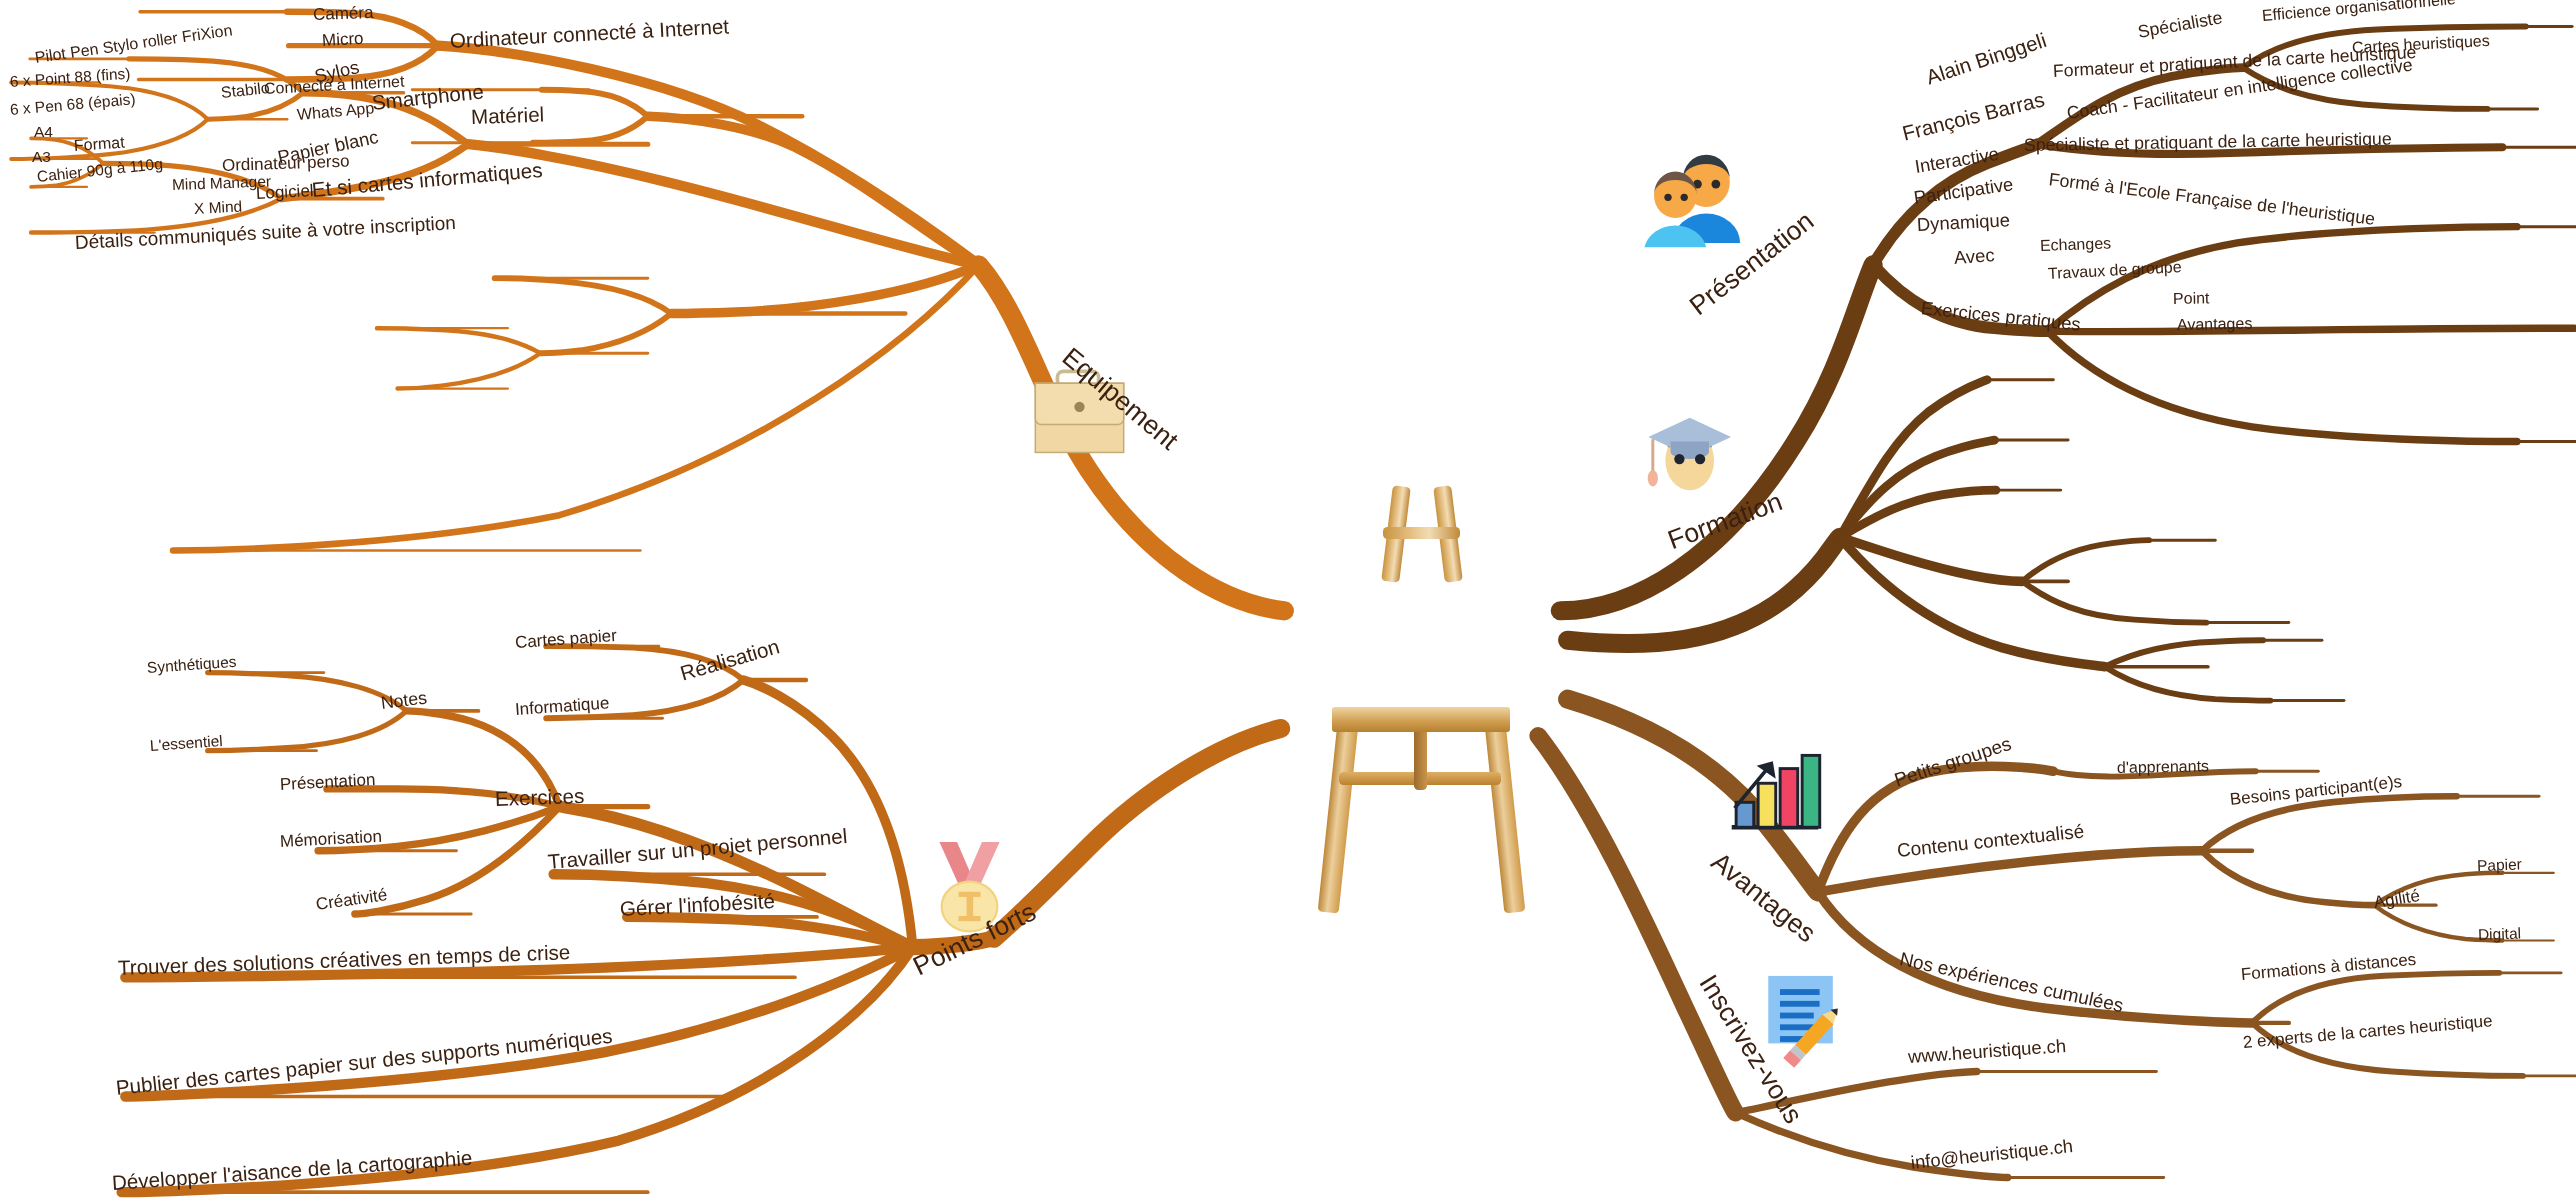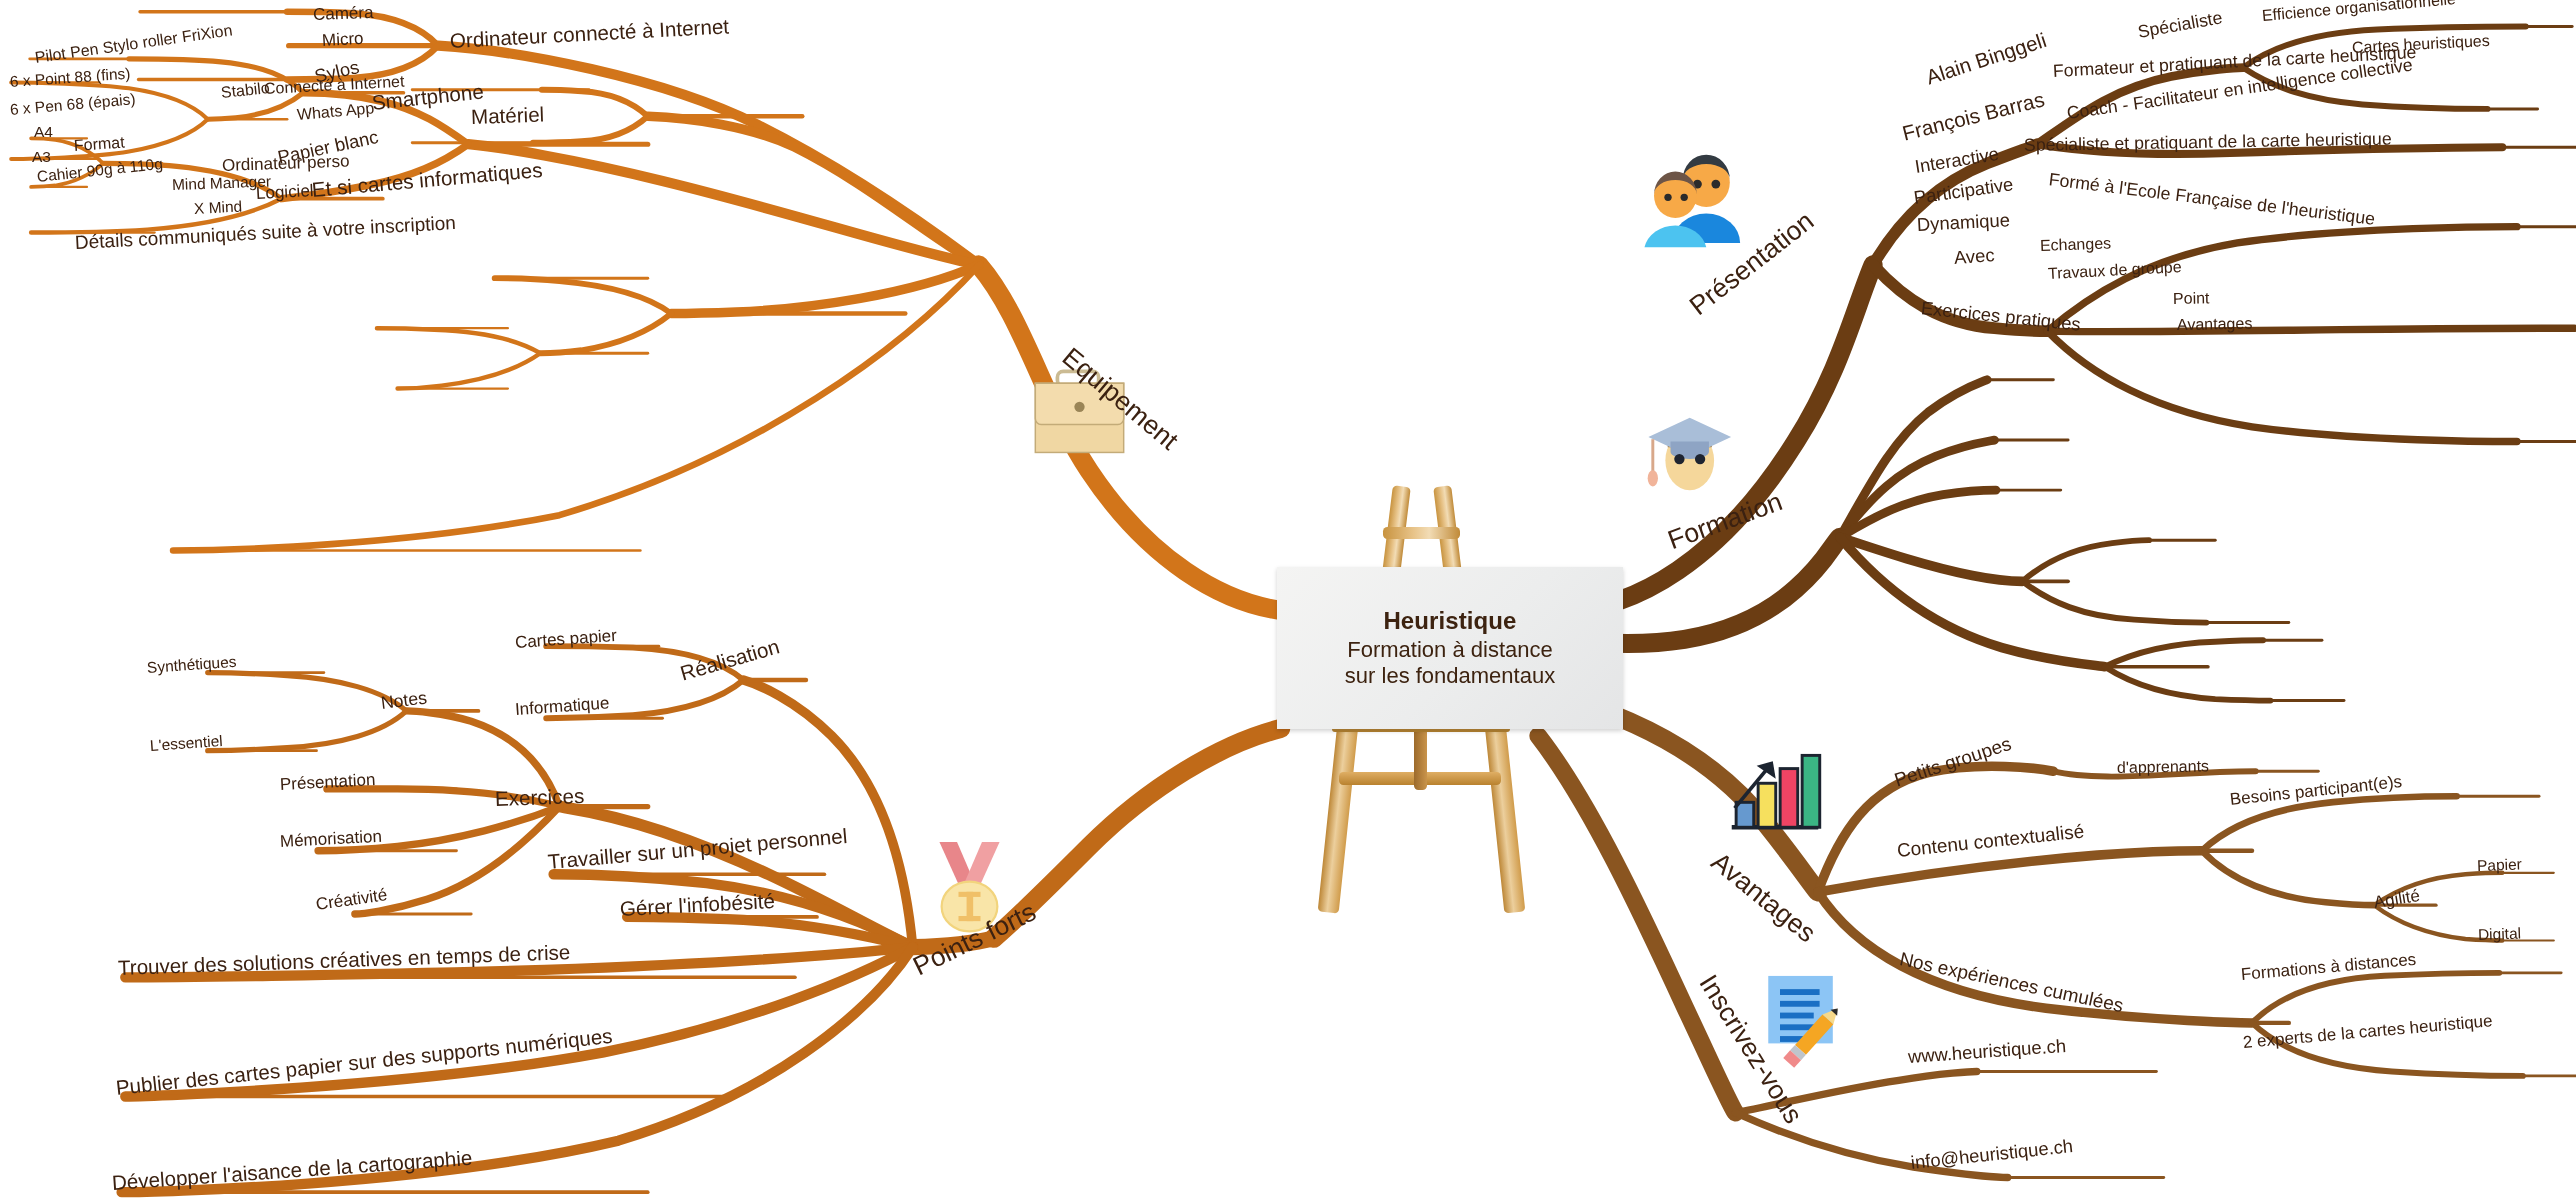--- a/index.html
+++ b/index.html
@@ -237,25 +237,20 @@
     <div class="leg" style="left:136px; top:0px; width:17.7px; height:96px; transform:rotate(7deg);"></div>
     <div class="leg" style="left:188px; top:0px; width:17.7px; height:96px; transform:rotate(-7deg);"></div>
     <div class="leg" style="left:132px; top:41px; width:77px; height:11.8px;"></div>
     <div class="leg" style="left:77px; top:228px; width:20.6px; height:199px; transform:rotate(6deg); background:linear-gradient(90deg,#bd8737,#eccf9d 45%,#d09b4a);"></div>
     <div class="leg" style="left:243px; top:228px; width:20.6px; height:199px; transform:rotate(-6deg); background:linear-gradient(90deg,#bd8737,#eccf9d 45%,#d09b4a);"></div>
     <div class="leg" style="left:88px; top:286px; width:162px; height:13.2px; background:linear-gradient(180deg,#dfae64,#b9822f);"></div>
     <div class="leg" style="left:163px; top:236px; width:13.2px; height:68px; background:linear-gradient(90deg,#9c6a2b,#c9944b);"></div>
     <div class="leg" style="left:81px; top:221px; width:178px; height:25px; border-radius:2.9px; background:linear-gradient(180deg,#f0d4a2,#cf9c4e 60%,#b3812f);"></div>
   </div>
 
-  <div id="board">
-    <div class="t1">Heuristique</div>
-    <div class="t2">Formation à distance</div>
-    <div class="t3">sur les fondamentaux</div>
-  </div>
 
   <svg class="icon" style="left:1025px; top:361px;" width="109" height="96" viewBox="0 0 148 130">
     <rect x="44" y="14" width="56" height="20" rx="8" fill="none" stroke="#cbbb93" stroke-width="5"></rect>
     <rect x="14" y="30" width="120" height="94" fill="#f0d7a3" stroke="#c3ab78" stroke-width="2"></rect>
     <path d="M14,30 h120 v48 a8,8 0 0 1 -8,8 h-104 a8,8 0 0 1 -8,-8 z" fill="#f3dcad" stroke="#c3ab78" stroke-width="2"></path>
     <circle cx="74" cy="62" r="7" fill="#9a8557"></circle>
   </svg>
 
   <svg class="icon" style="left:1643px; top:153px;" width="103" height="96" viewBox="0 0 140 130">
     <ellipse cx="86" cy="40" rx="32" ry="33" fill="#f7a947"></ellipse>

